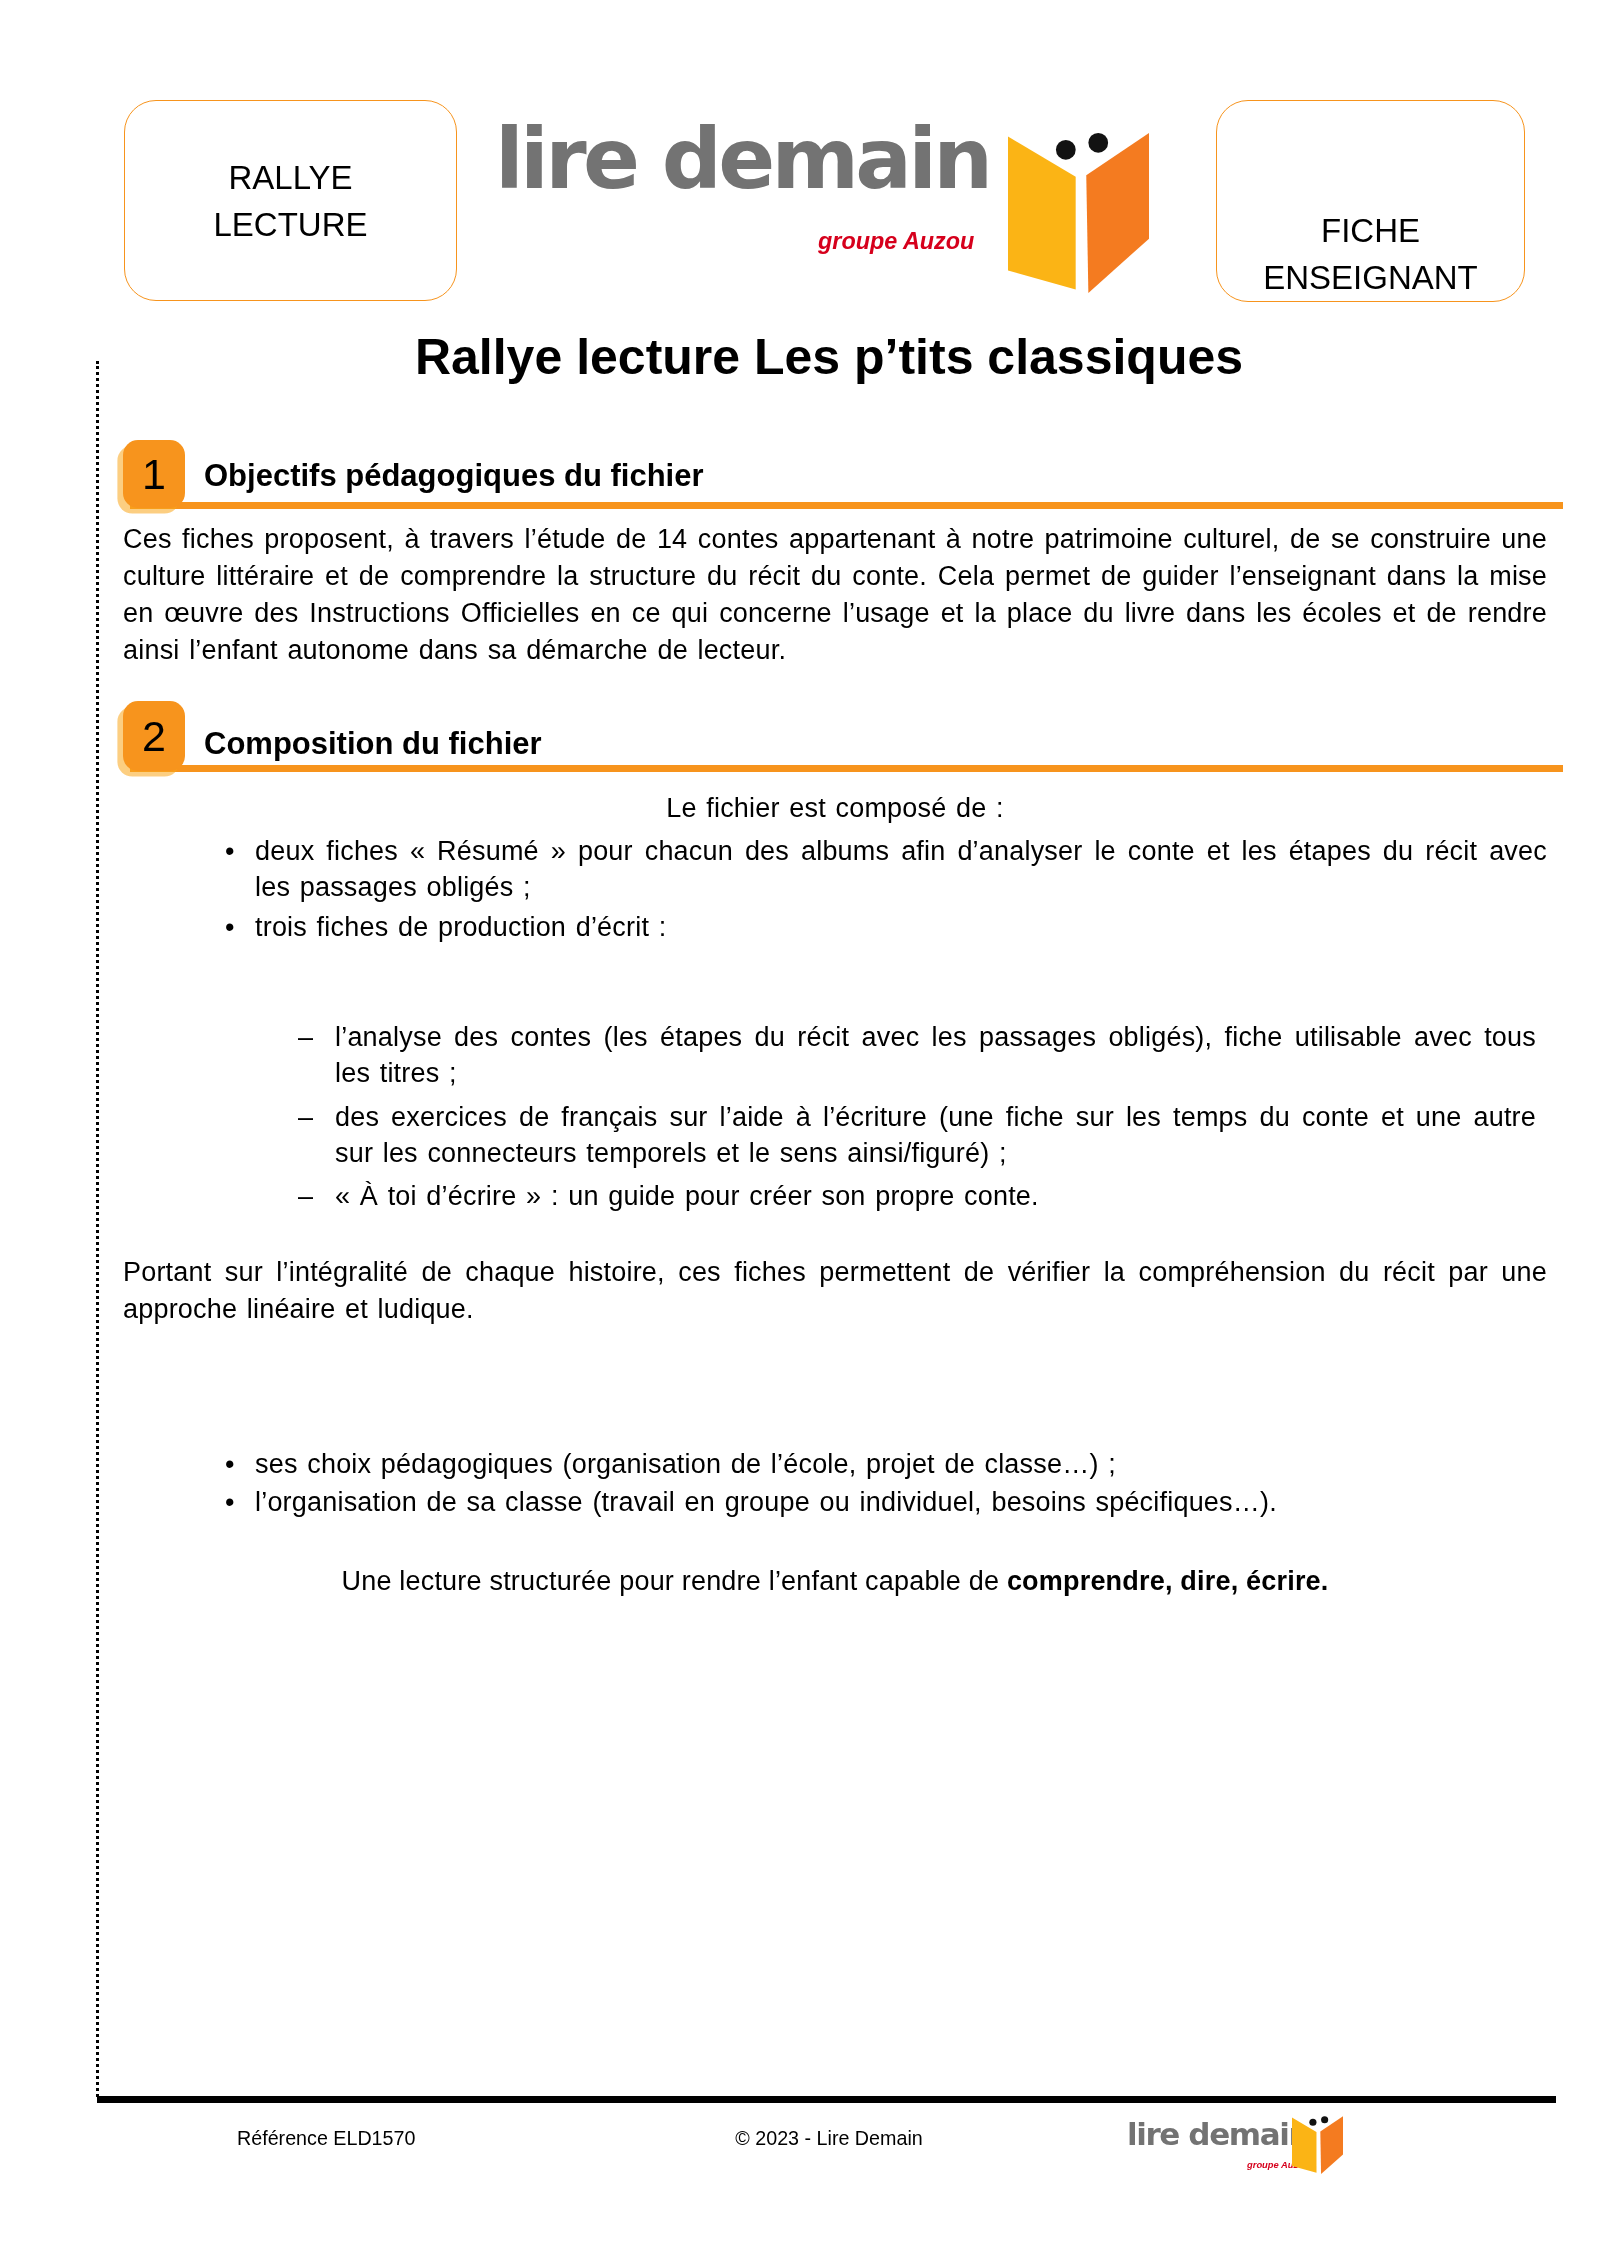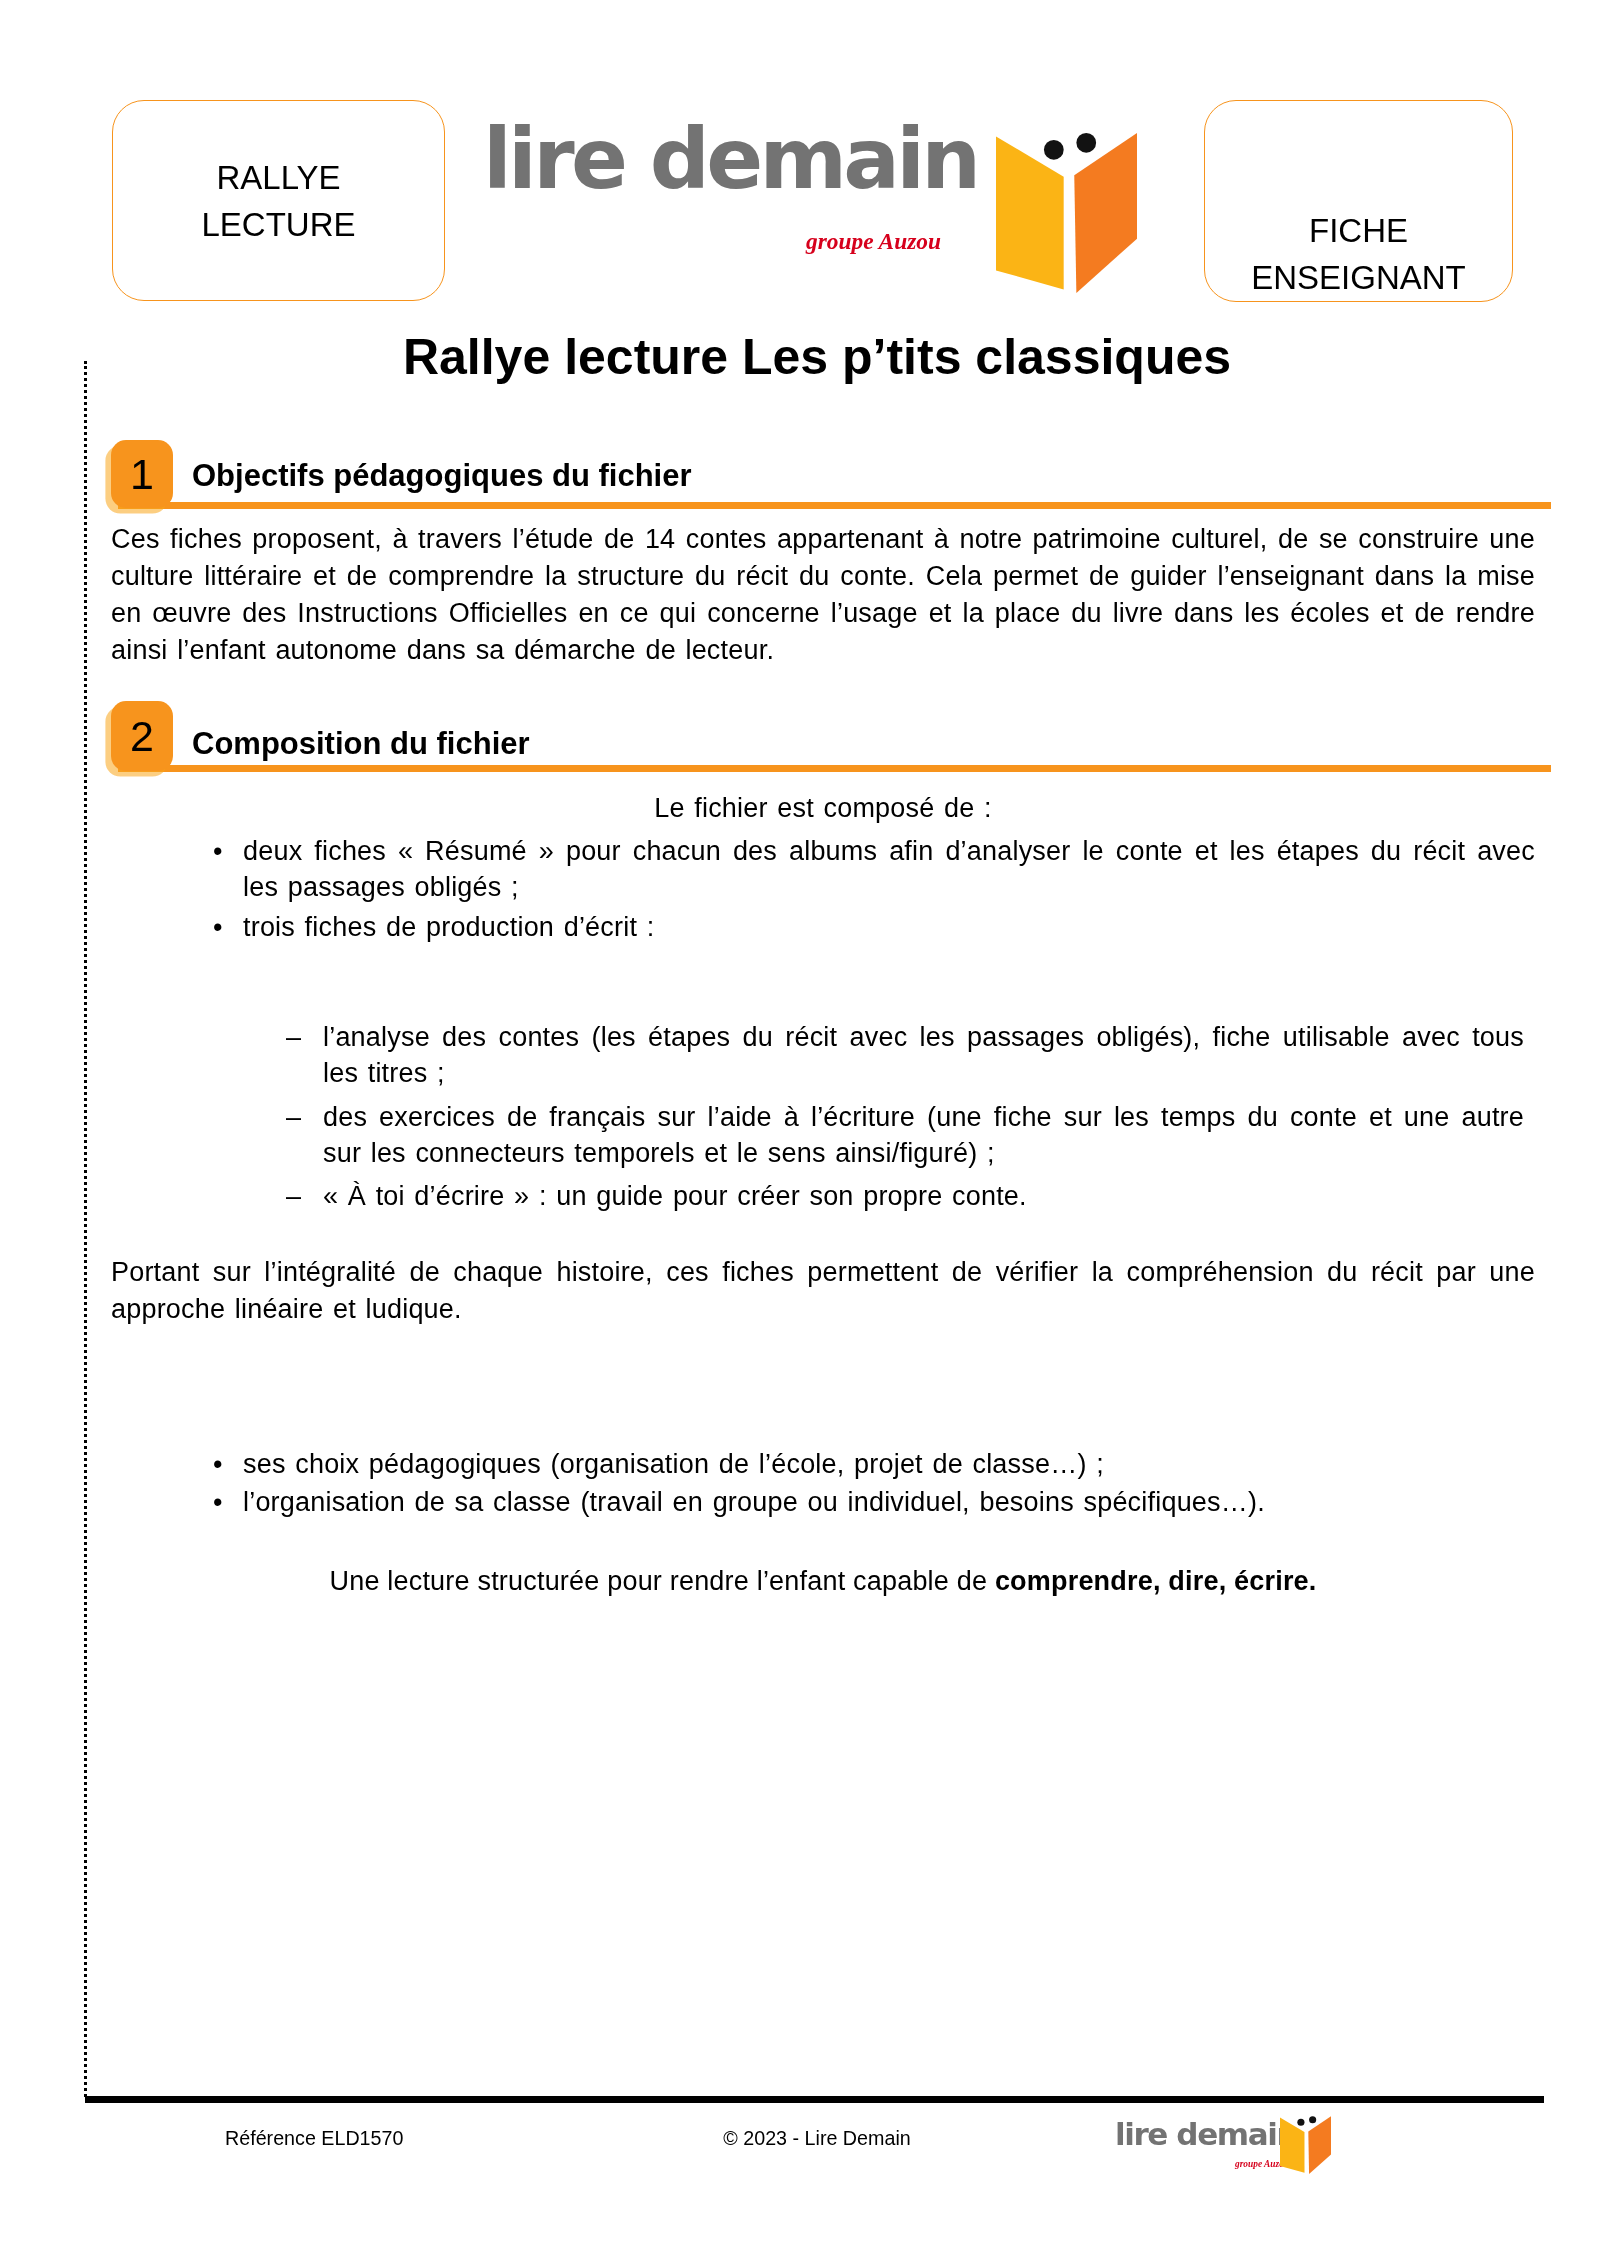--- a/index.html
+++ b/index.html
@@ -3,20 +3,21 @@
 <meta charset="utf-8">
 <style>
   html,body{margin:0;padding:0;background:#fff;}
   .page{
     position:relative;
     width:1584px;height:2265px;
     background:#fff;
     font-family:"Liberation Sans", sans-serif;
     color:#000;
     overflow:hidden;
+    margin-left:12px;
   }
   
   .dotted-rule{
     position:absolute;left:84px;top:361px;height:1736px;width:0;
     border-left:3.7px dotted #000;
   }
   
   .badge{
     position:absolute;
     border:1.9px solid #F7941D;
@@ -32,21 +33,21 @@
   .logo-header{left:483px;top:80px;width:675px;height:225px;}
   .logo-text{
     position:absolute;left:0;top:37px;
     font-family:"DejaVu Sans", sans-serif;
     font-weight:bold;
     font-size:84px;line-height:1;letter-spacing:-3.7px;color:#737373;
     white-space:nowrap;
   }
   .logo-sub{
     position:absolute;left:323px;top:148px;
-    font-family:Liberation Serif, serif;
+    font-family:Liberation Sans, sans-serif;
     font-style:italic;font-weight:bold;
     font-size:23.4px;color:#D6001C;white-space:nowrap;
   }
   .logo-book{position:absolute;left:513px;top:52px;}
   
   .logo-footer{left:1115px;top:2110px;width:244px;height:103px;}
   .logo-footer .logo-text{font-size:31px;letter-spacing:-1.4px;top:9.4px;}
   .logo-footer .logo-sub{font-size:9.4px;left:120px;top:49px;}
   .logo-footer .logo-book{left:165px;top:5.6px;}
 

